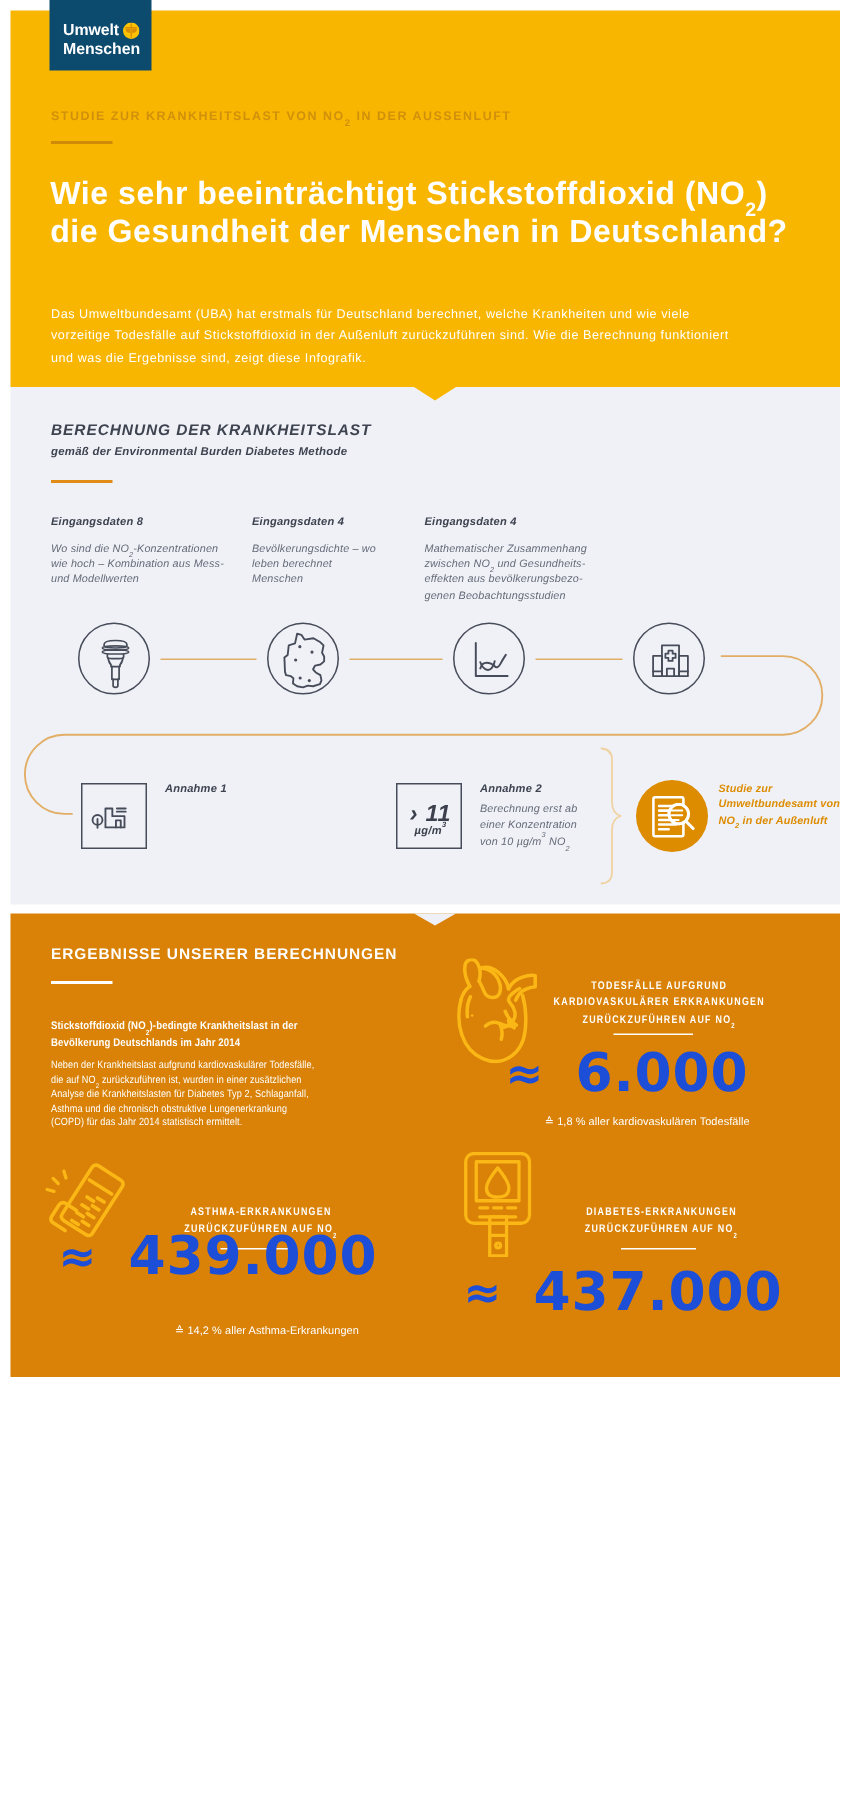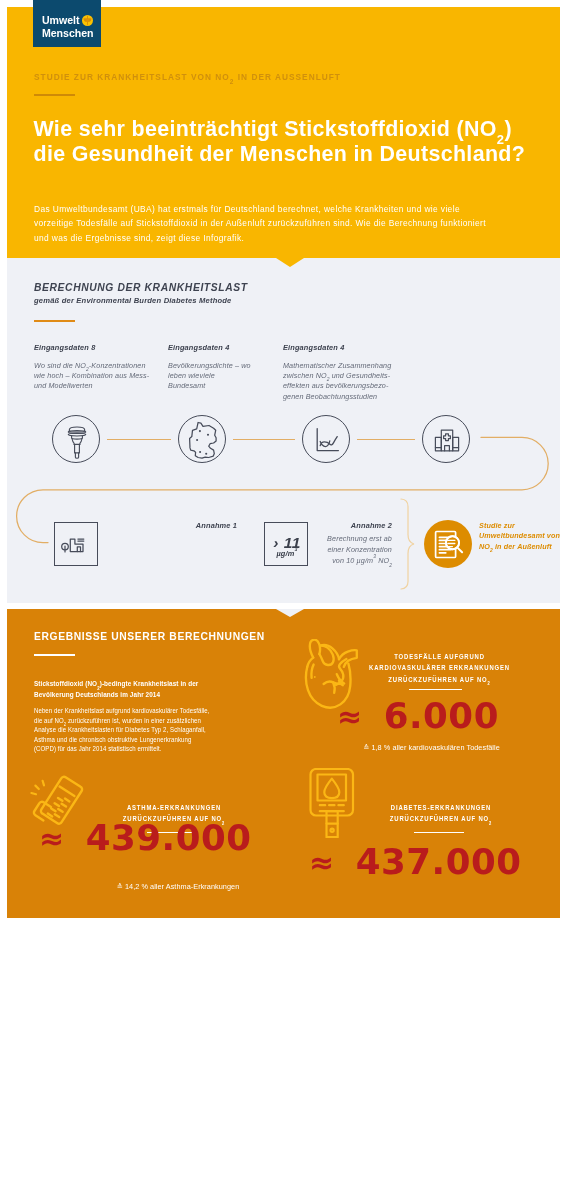--- a/index.html
+++ b/index.html
@@ -41,21 +41,21 @@
   sub{bottom:-0.22em;}
   sup{top:-0.4em;}
   .icirc{position:absolute;width:48px;height:48px;border:1.3px solid #474c5a;border-radius:50%;
          box-sizing:border-box;}
   .icirc svg{position:absolute;left:0;top:0;width:48px;height:48px;}
   .conn{position:absolute;height:1.2px;background:#e2ae65;top:438.5px;}
 
   
   .abox{position:absolute;width:44px;height:44px;border:1.6px solid #474c5a;box-sizing:border-box;}
   .abox svg{position:absolute;left:-1.6px;top:-1.6px;width:44px;height:44px;}
-  .atxt{position:absolute;font-size:7.2px;color:#646a78;line-height:11.2px;letter-spacing:0.12px;text-align:right;}
+  .atxt{position:absolute;font-size:7.2px;color:#646a78;line-height:11.2px;letter-spacing:0.12px;}
   .atxt b{display:block;color:#3e4350;font-size:7.4px;letter-spacing:0.15px;
           margin-bottom:3.0px;line-height:9px;}
   .thr{position:absolute;left:0;top:0;width:44px;height:44px;text-align:center;color:#3b404c;}
   .thr .v{position:absolute;left:0;top:11px;width:44px;font-size:15.5px;font-weight:bold;
           letter-spacing:0.5px;}
   .thr .u{position:absolute;left:0;top:26px;width:44px;font-size:7.4px;font-weight:bold;
           letter-spacing:0.2px;}
   .brace{position:absolute;}
   .badge{position:absolute;width:48px;height:48px;border-radius:50%;background:#dd8c00;}
   .badge svg{position:absolute;left:0;top:0;width:48px;height:48px;}
@@ -74,21 +74,21 @@
   .res-lead{position:absolute;left:27px;top:678px;width:207px;color:#fff;font-weight:bold;
             font-size:7.4px;line-height:11.2px;letter-spacing:0.1px;
             transform:scaleX(0.865);transform-origin:left top;}
   .res-body{position:absolute;left:27px;top:706px;width:205px;color:#fff;
             font-size:7.0px;line-height:9.5px;letter-spacing:0.1px;
             transform:scaleX(0.865);transform-origin:left top;}
   .stat-label{position:absolute;color:#fff;font-size:7.4px;font-weight:bold;
               letter-spacing:1.05px;line-height:11.4px;text-align:center;
               transform:scaleX(0.8);}
   .stat-rule{position:absolute;height:1.3px;background:#fff;}
-  .stat-num{position:absolute;color:#b91c1c;font-weight:bold;font-size:35.6px;letter-spacing:0.55px;
+  .stat-num{position:absolute;color:#1d4ed8;font-weight:bold;font-size:35.6px;letter-spacing:0.55px;
             white-space:nowrap;font-family:"DejaVu Sans",sans-serif;line-height:36px;}
   .stat-num .apx{font-size:30px;margin-right:21px;position:relative;top:-1px;}
   .stat-foot{position:absolute;color:#fff;font-size:7.3px;letter-spacing:0.05px;text-align:center;}
   .orgicon{position:absolute;}
 </style>
 </head>
 <body>
 
 <div class="page">
 
@@ -111,21 +111,21 @@
     <div class="headline">Wie sehr beeinträchtigt Stickstoffdioxid (NO<sub>2</sub>)<br>die Gesundheit der Menschen in Deutschland?</div>
     <div class="hero-p">Das Umweltbundesamt (UBA) hat erstmals für Deutschland berechnet, welche Krankheiten und wie viele vorzeitige Todesfälle auf Stickstoffdioxid in der Außenluft zurückzuführen sind. Wie die Berechnung funktioniert und was die Ergebnisse sind, zeigt diese Infografik.</div>
   </div>
 
   <div class="s2">
     <div class="s2-bg"></div>
     <div class="s2-title">BERECHNUNG DER KRANKHEITSLAST</div>
     <div class="s2-sub">gemäß der Environmental Burden Diabetes Methode</div>
     <div class="rule-s2"></div>
     <div class="col" style="left:27px;width:118px"><b>Eingangsdaten 8</b><span>Wo sind die NO<sub>2</sub>-Konzentrationen wie hoch – Kombination aus Mess­- und Modellwerten</span></div>
-    <div class="col" style="left:161px;width:86px"><b>Eingangsdaten 4</b><span>Bevölkerungsdichte – wo leben wieviele Bundesamt</span></div>
+    <div class="col" style="left:161px;width:86px"><b>Eingangsdaten 4</b><span>Bevölkerungsdichte – wo leben berechnet Menschen</span></div>
     <div class="col" style="left:276px;width:112px"><b>Eingangsdaten 4</b><span>Mathematischer Zusammenhang zwischen NO<sub>2</sub> und Gesundheits­effekten aus bevölkerungsbezo­genen Beobachtungsstudien</span></div>
     <div class="icirc" style="left:45px;top:415px">
         <svg viewBox="0 0 48 48">
 <g fill="none" stroke="#474c5a" stroke-width="1.15" stroke-linejoin="round" stroke-linecap="round">
 <path d="M16.4 13.6 q0 -2.6 7.6 -2.6 q7.6 0 7.6 2.6 l0 1.3 q0 1.1 -7.6 1.1 q-7.6 0 -7.6 -1.1 z"></path>
 <path d="M15.2 16.0 q0 -1.4 8.8 -1.4 q8.8 0 8.8 1.4 q0 1.4 -8.8 1.4 q-8.8 0 -8.8 -1.4 z"></path>
 <path d="M15.2 18.6 q0 -1.4 8.8 -1.4 q8.8 0 8.8 1.4 q0 1.4 -8.8 1.4 q-8.8 0 -8.8 -1.4 z"></path>
 <path d="M18.6 20.1 l0 2.0 q0 1.0 5.4 1.0 q5.4 0 5.4 -1.0 l0 -2.0"></path>
 <path d="M19.0 22.5 q0.6 3.4 2.0 4.6 l0 1.3 l6.0 0 l0 -1.3 q1.4 -1.2 2.0 -4.6"></path>
 <path d="M21.6 28.3 l0 8.6 l4.8 0 l0 -8.6"></path>

